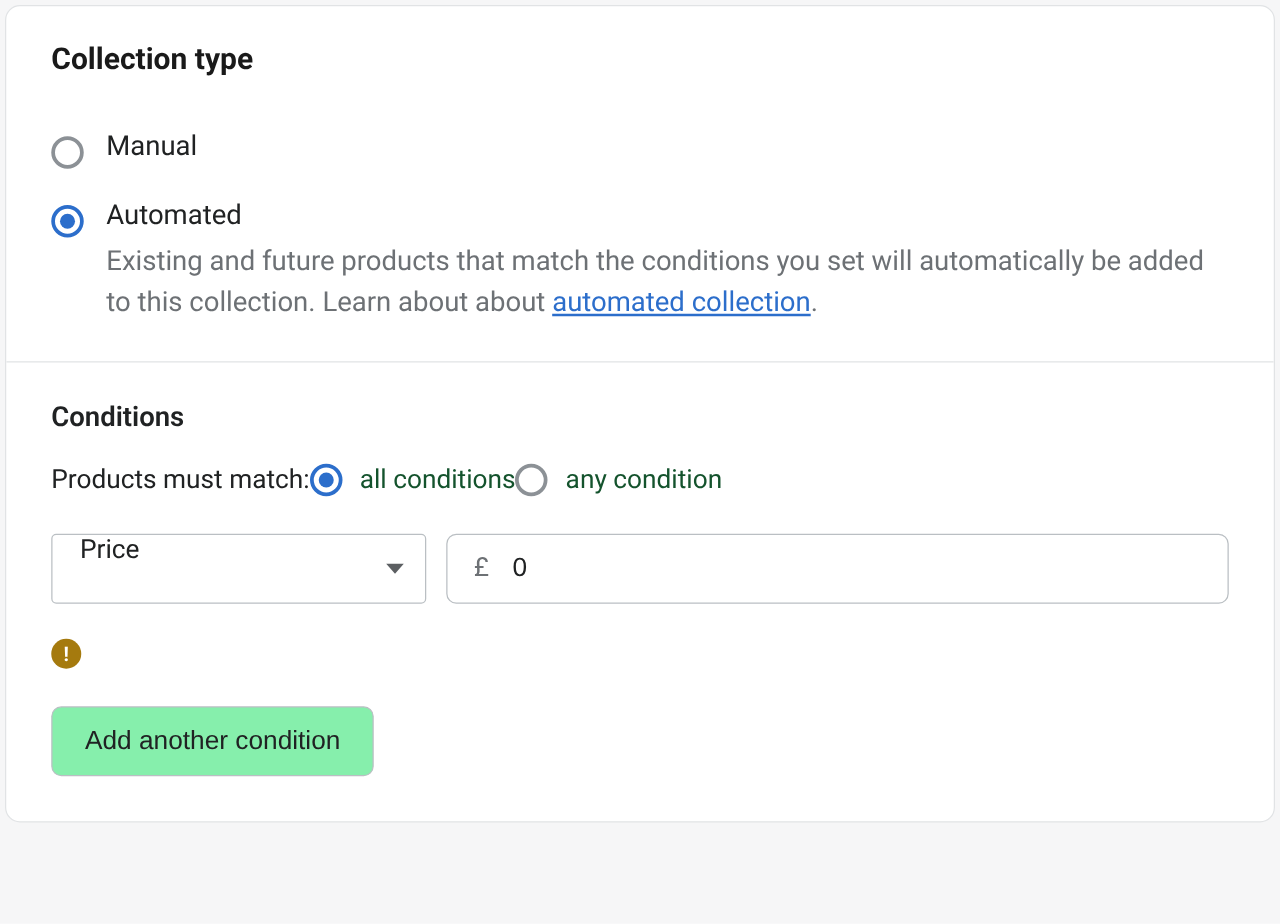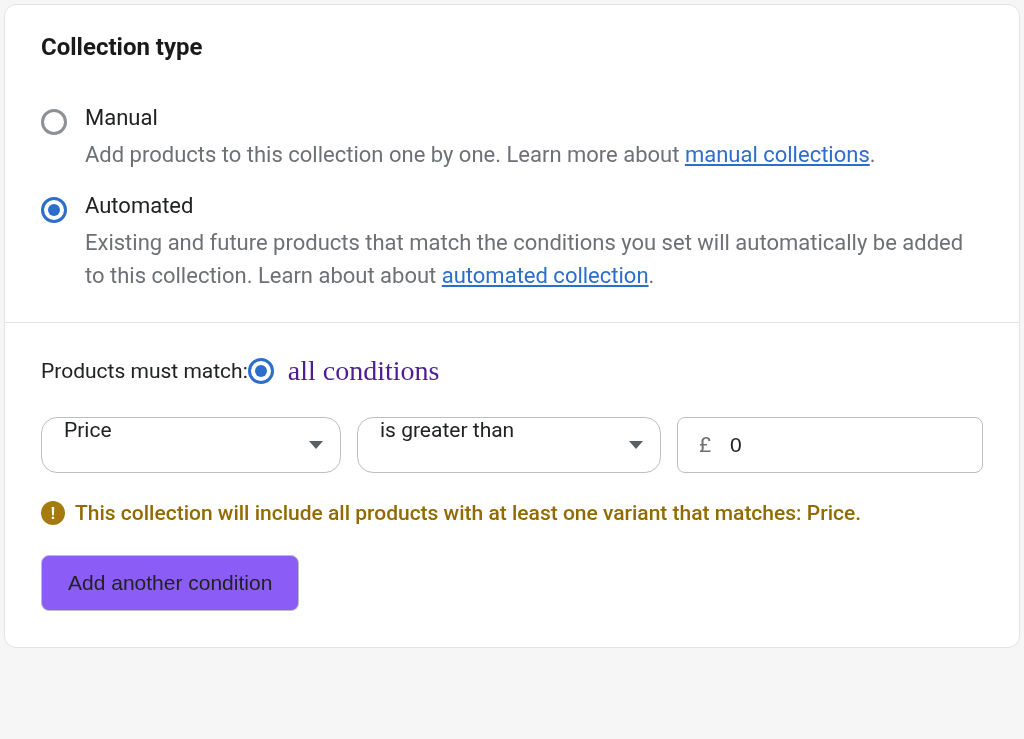--- a/index.html
+++ b/index.html
@@ -120,41 +120,40 @@
       border-color: #2c6ecb;
     }
     .inline-radio-circle.selected::after {
       content: "";
       width: 12px;
       height: 12px;
       border-radius: 50%;
       background: #2c6ecb;
     }
     .inline-radio-label {
-      font-size: 28px;
-      color: #4c1d95;
-      font-family: Liberation Serif, serif;
+      font-size: 21px;
+      color: #14532d;
     }
     .condition-row {
       display: flex;
       gap: 16px;
       margin-bottom: 28px;
     }
     .select-wrapper {
       position: relative;
       flex: 0 0 300px;
     }
     .select-wrapper.wide {
       flex: 0 0 304px;
     }
     .select {
       width: 100%;
       height: 56px;
       border: 1px solid #babfc3;
-      border-radius: 16px;
+      border-radius: 4px;
       padding: 0 44px 0 22px;
       font-size: 21px;
       color: #202223;
       background: #fff;
       appearance: none;
       cursor: pointer;
     }
     .select-arrow {
       position: absolute;
       right: 18px;
@@ -211,83 +210,80 @@
     .warning-text {
       font-size: 21px;
       color: #916a00;
       font-weight: 500;
     }
     .add-condition-btn {
       height: 56px;
       padding: 0 26px;
       border: 1px solid #babfc3;
       border-radius: 8px;
-      background: #8b5cf6;
+      background: #86efac;
       font-size: 21px;
       color: #202223;
       cursor: pointer;
     }
   </style>
 </head>
 <body>
 
 <div class="card">
   <div class="section">
     <h2 class="section-title">Collection type</h2>
 
     <div class="radio-option">
       <div class="radio-circle"></div>
       <div class="radio-content">
         <div class="radio-label">Manual</div>
-        <div class="radio-description">
-          <span>Add products to this collection one by one. Learn more about </span><a href="#">manual collections</a><span>.</span>
-        </div>
       </div>
     </div>
 
     <div class="radio-option">
       <div class="radio-circle selected"></div>
       <div class="radio-content">
         <div class="radio-label">Automated</div>
         <div class="radio-description">
           <span>Existing and future products that match the conditions you set will automatically be added to this collection. Learn about about </span><a href="#">automated collection</a><span>.</span>
         </div>
       </div>
     </div>
   </div>
 
   <hr class="divider">
 
   <div class="conditions-section">
+    <h3 class="conditions-title">Conditions</h3>
 
     <div class="match-row">
       <span class="match-label">Products must match:</span>
 
       <div class="inline-radio">
         <div class="inline-radio-circle selected"></div>
         <span class="inline-radio-label">all conditions</span>
       </div>
 
+      <div class="inline-radio">
+        <div class="inline-radio-circle"></div>
+        <span class="inline-radio-label">any condition</span>
+      </div>
     </div>
 
     <div class="condition-row">
       <div class="select-wrapper">
         <div class="select">Price</div>
         <div class="select-arrow"></div>
       </div>
-      <div class="select-wrapper wide">
-        <div class="select">is greater than</div>
-        <div class="select-arrow"></div>
-      </div>
       <div class="input-wrapper">
         <span class="currency-prefix">£</span>
         <input type="text" class="text-input" value="0" style="">
       </div>
     </div>
 
     <div class="warning-row">
       <div class="warning-icon">!</div>
-      <span class="warning-text">This collection will include all products with at least one variant that matches: Price.</span>
     </div>
 
     <button class="add-condition-btn">Add another condition</button>
   </div>
 </div>
 
 </body></html>

